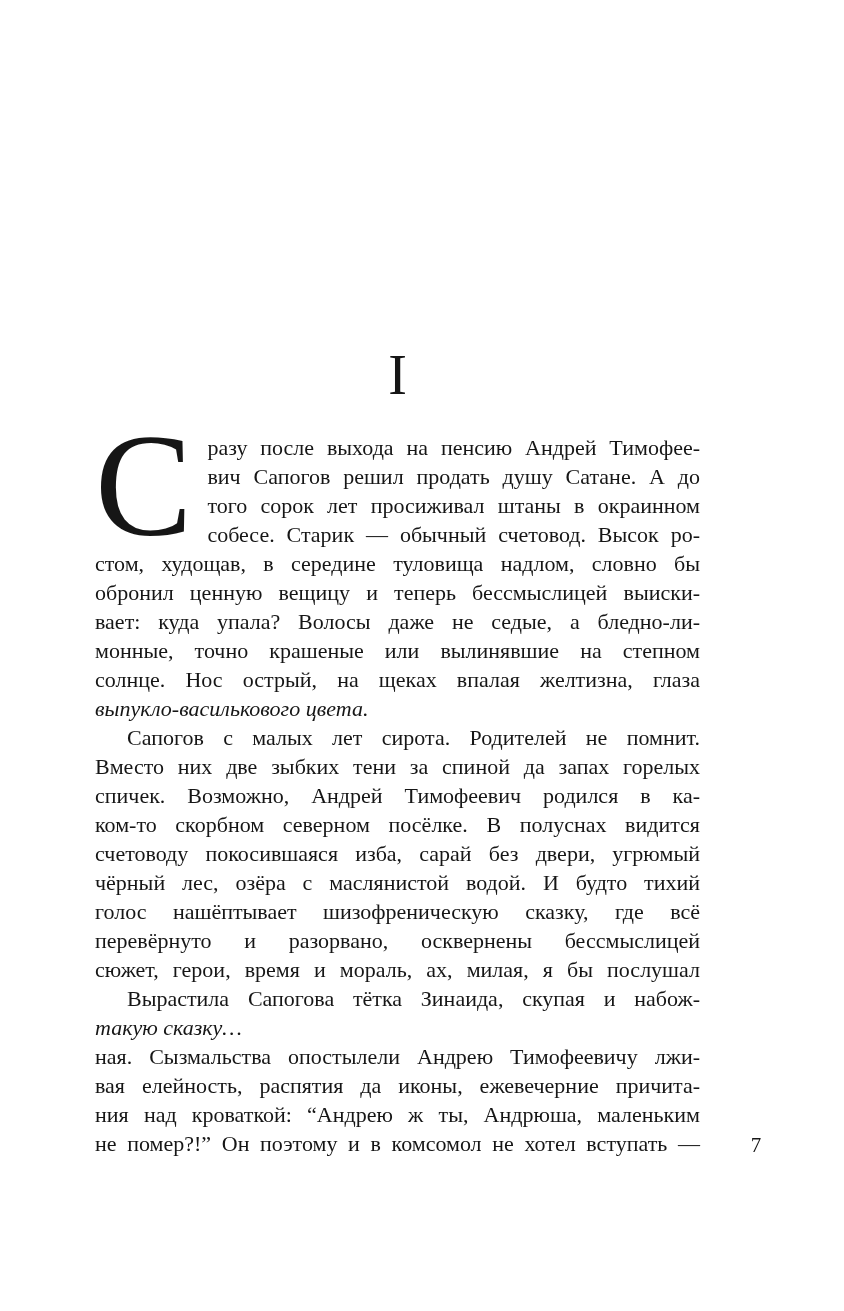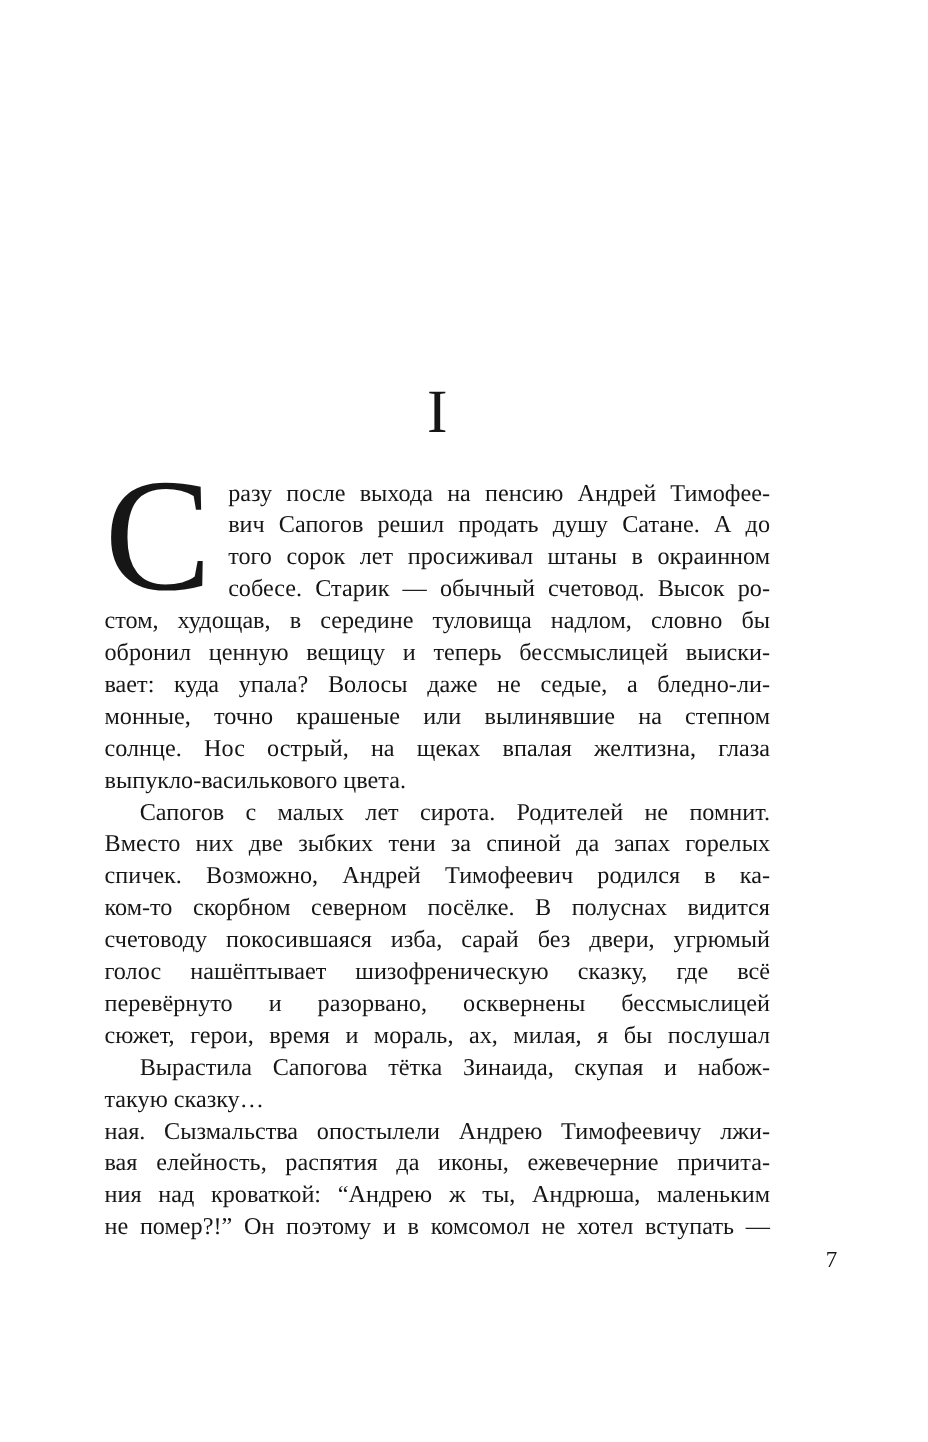--- a/index.html
+++ b/index.html
@@ -35,21 +35,21 @@
     float: left;
     font-size: 146px;
     line-height: 114px;
     margin: -4px 15px 0 0;
   }
   .ln {
     text-align: justify;
     text-align-last: justify;
     white-space: normal;
   }
-  .ln.end { text-align-last: auto; }
+  .ln.end { text-align-last: auto; font-style: italic; }
   .ln.ind { text-indent: 32px; }
   .page-number {
     position: absolute;
     left: 744px;
     top: 1131px;
     width: 24px;
     text-align: center;
     font-size: 21px;
     line-height: 29px;
   }
@@ -71,20 +71,21 @@
       <div class="ln">обронил ценную вещицу и теперь бессмыслицей выиски-</div>
       <div class="ln">вает: куда упала? Волосы даже не седые, а бледно-ли-</div>
       <div class="ln">монные, точно крашеные или вылинявшие на степном</div>
       <div class="ln">солнце. Нос острый, на щеках впалая желтизна, глаза</div>
       <div class="ln end">выпукло-василькового цвета.</div>
       <div class="ln ind">Сапогов с малых лет сирота. Родителей не помнит.</div>
       <div class="ln">Вместо них две зыбких тени за спиной да запах горелых</div>
       <div class="ln">спичек. Возможно, Андрей Тимофеевич родился в ка-</div>
       <div class="ln">ком-то скорбном северном посёлке. В полуснах видится</div>
       <div class="ln">счетоводу покосившаяся изба, сарай без двери, угрюмый</div>
+      <div class="ln">чёрный лес, озёра с маслянистой водой. И будто тихий</div>
       <div class="ln">голос нашёптывает шизофреническую сказку, где всё</div>
       <div class="ln">перевёрнуто и разорвано, осквернены бессмыслицей</div>
       <div class="ln">сюжет, герои, время и мораль, ах, милая, я бы послушал</div>
       <div class="ln ind">Вырастила Сапогова тётка Зинаида, скупая и набож-</div>
       <div class="ln end">такую сказку…</div>
       <div class="ln">ная. Сызмальства опостылели Андрею Тимофеевичу лжи-</div>
       <div class="ln">вая елейность, распятия да иконы, ежевечерние причита-</div>
       <div class="ln">ния над кроваткой: “Андрею ж ты, Андрюша, маленьким</div>
       <div class="ln">не помер?!” Он поэтому и в комсомол не хотел вступать —</div>
     </div>

